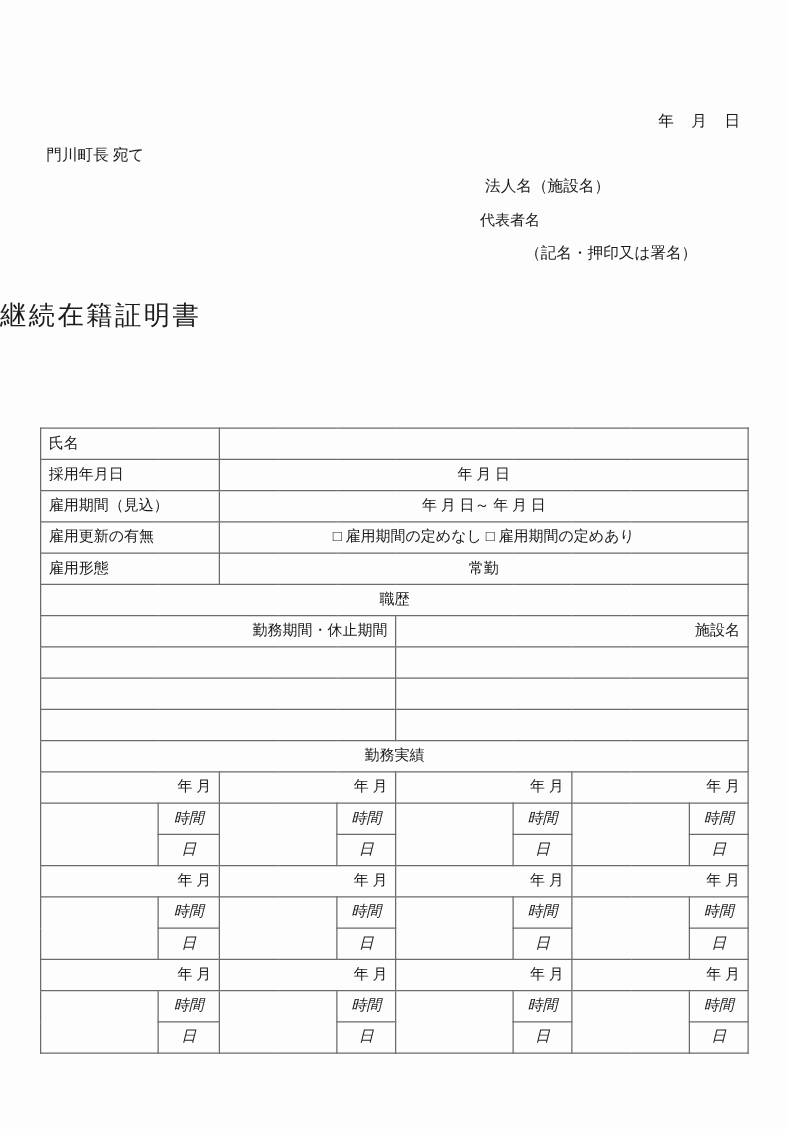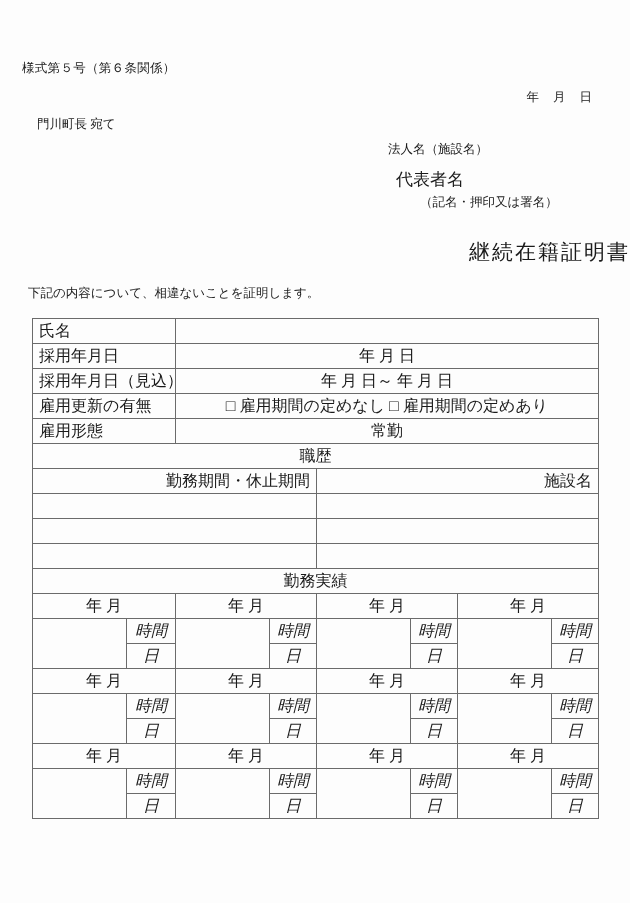--- a/index.html
+++ b/index.html
@@ -49,104 +49,103 @@
   }
   .org-name {
     position: absolute;
     left: 388px;
     top: 141px;
     font-size: 12.5px;
     white-space: nowrap;
   }
   .rep-name {
     position: absolute;
-    left: 396px;
+    left: 384px;
     top: 168px;
-    font-size: 17px;
+    font-size: 12px;
     white-space: nowrap;
   }
   .sign-note {
     position: absolute;
     left: 420px;
     top: 194px;
     font-size: 12.5px;
     white-space: nowrap;
   }
 
   
   .doc-title {
     position: absolute;
     left: 0;
     top: 238px;
     width: 630px;
-    text-align: right;
+    text-align: left;
     font-size: 21px;
     letter-spacing: 2px;
     white-space: nowrap;
   }
   .intro-line {
     position: absolute;
     left: 28px;
     top: 285px;
     font-size: 12.5px;
     white-space: nowrap;
   }
 
   
   .tbl {
     position: absolute;
     left: 32px;
     width: 566px;
     border-collapse: collapse;
     table-layout: fixed;
-    font-size: 16px;
+    font-size: 12px;
+    margin-top: 24px;
   }
   .tbl td {
     border: 1px solid #6b6b6b;
     height: 24px;
     padding: 0 6px;
     vertical-align: middle;
     line-height: 1.1;
   }
   #table-main { top: 318px; }
 
   .lbl-cell { width: 143px; white-space: nowrap; }
   .ctr { text-align: center; white-space: nowrap; }
 
   .section-head { text-align: center; white-space: nowrap; }
   .col-head { text-align: right; white-space: nowrap; }
   .unit-cell { text-align: center; white-space: nowrap; font-style: italic; }
-  .ym-cell { text-align: center; white-space: nowrap; }
+  .ym-cell { text-align: right; white-space: nowrap; }
 
   .footnote {
     position: absolute;
     left: 27px;
     top: 830px;
     font-size: 12.5px;
     white-space: nowrap;
   }
 </style>
 </head>
 <body>
 
 <div class="page">
 
-  <div class="form-no">様式第５号（第６条関係）</div>
 
   <div class="date-line">
     <span>年</span><span class="sp"></span><span>月</span><span class="sp"></span><span>日</span>
   </div>
 
   <div class="addressee">門川町長  宛て</div>
   <div class="org-name">法人名（施設名）</div>
   <div class="rep-name">代表者名</div>
   <div class="sign-note">（記名・押印又は署名）</div>
 
   <div class="doc-title">継続在籍証明書</div>
-  <div class="intro-line">下記の内容について、相違ないことを証明します。</div>
 
   <table class="tbl" id="table-main">
     <colgroup>
       <col style="width:47px">
         <col style="width:47px">
         <col style="width:49px">
       <col style="width:47px">
         <col style="width:47px">
         <col style="width:47px">
       <col style="width:47px">
@@ -162,21 +161,21 @@
         <td class="lbl-cell" colspan="3">氏名</td>
         <td class="ctr" colspan="9"></td>
       </tr>
 
       <tr>
         <td class="lbl-cell" colspan="3">採用年月日</td>
         <td class="ctr" colspan="9">年    月    日</td>
       </tr>
 
       <tr>
-        <td class="lbl-cell" colspan="3">採用年月日（見込）</td>
+        <td class="lbl-cell" colspan="3">雇用期間（見込）</td>
         <td class="ctr" colspan="9">年  月  日～  年  月  日</td>
       </tr>
 
       <tr>
         <td class="lbl-cell" colspan="3">雇用更新の有無</td>
         <td class="ctr" colspan="9">□ 雇用期間の定めなし □ 雇用期間の定めあり</td>
       </tr>
 
       <tr>
         <td class="lbl-cell" colspan="3">雇用形態</td>

